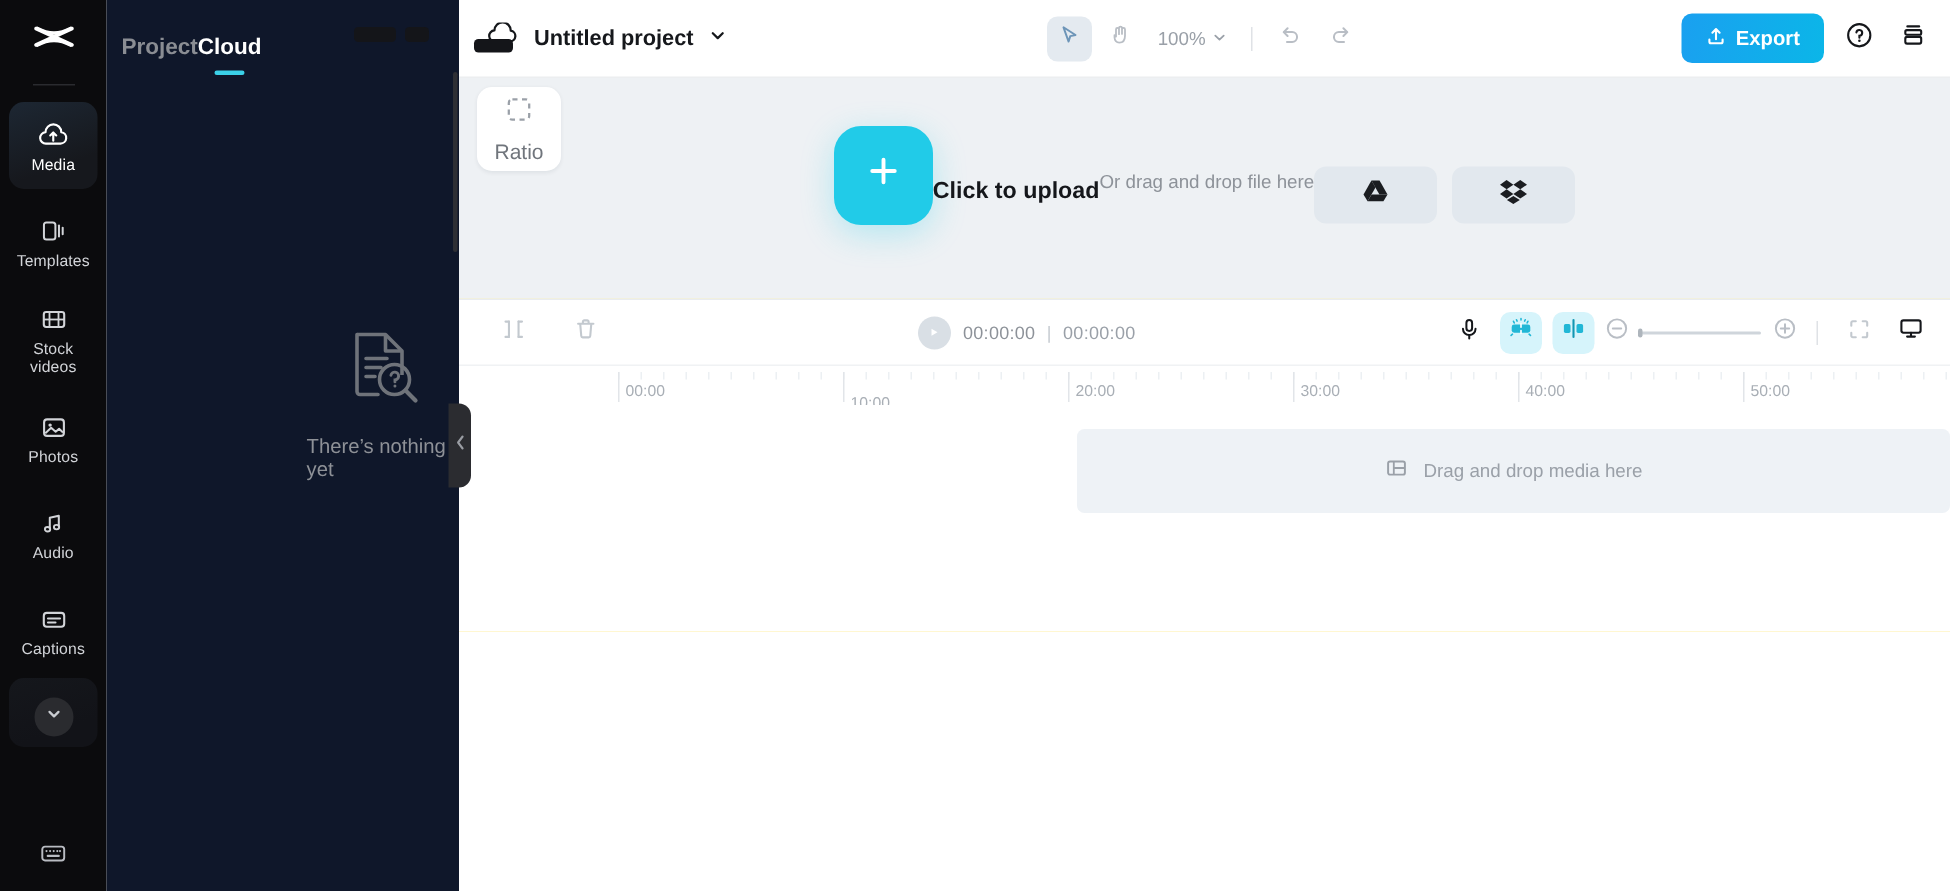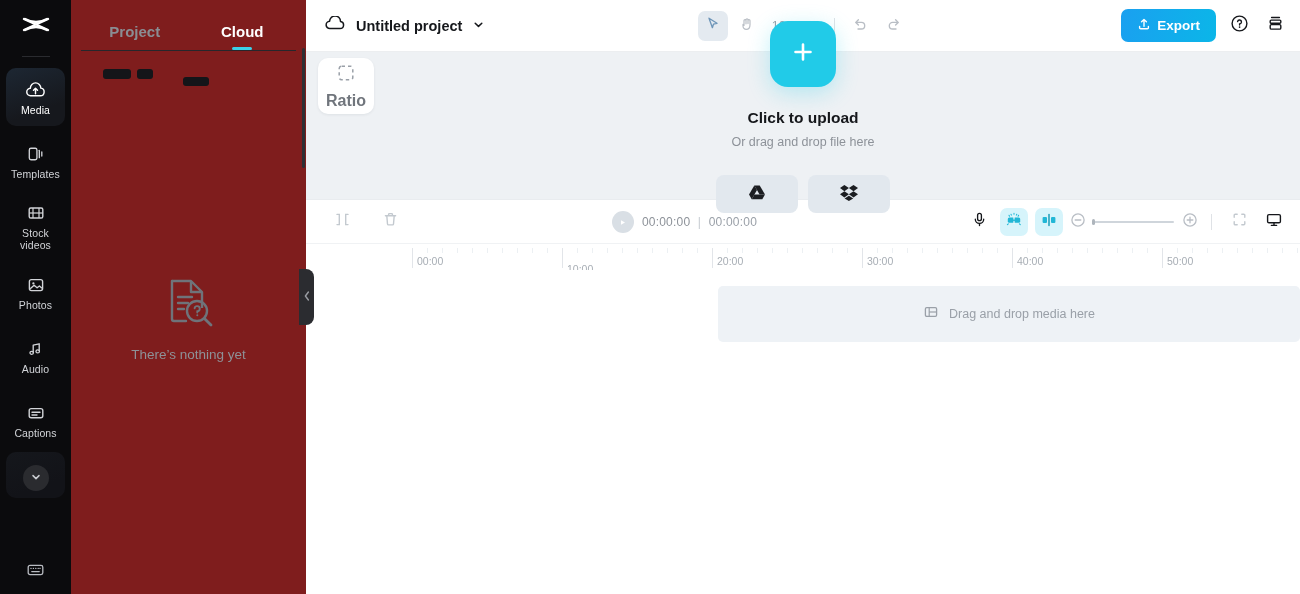--- a/index.html
+++ b/index.html
@@ -62,24 +62,24 @@
     display:flex; align-items:center; justify-content:center;
   }
   .rail-bottom {
     position: absolute; bottom: 12px; left: 0; width: 71px;
     display: flex; align-items: center; justify-content: center;
   }
 
   
   .panel {
     width: 235px; flex: 0 0 235px;
-    background: #7f1d1d;
+    background: #0f172a;
     height: 594px;
     position: relative;
-    display: flex; flex-direction: column;
+    display: flex; 
   }
   .panel-tabs {
     display: flex; align-items: flex-end;
     height: 50px;
     padding: 0 10px;
     gap: 0;
   }
   .panel-tab {
     flex: 1;
     text-align: center;
@@ -178,23 +178,23 @@
     min-height: 0;
   }
   .ratio-card {
     position: absolute; left: 12px; top: 6px;
     width: 56px; height: 56px; border-radius: 10px;
     background: #ffffff;
     display: flex; flex-direction: column; align-items: center; justify-content: center;
     gap: 5px; cursor: pointer;
     box-shadow: 0 1px 3px rgba(20,30,45,0.07);
   }
-  .ratio-label { font-size: 16px; color: #70757c; font-weight: bold; }
+  .ratio-label { font-size: 14px; color: #70757c; }
   .upload-wrap {
-    display: flex; flex-direction: column; align-items: center;
+    display: flex; flex-direction: row; align-items: center;
     margin-top: -18px;
   }
   .upload-plus {
     width: 66px; height: 66px; border-radius: 18px;
     background: #21cbe8;
     display: flex; align-items: center; justify-content: center;
     cursor: pointer;
     box-shadow: 0 6px 22px rgba(33,203,232,0.28);
   }
   .upload-title { font-size: 15.5px; font-weight: 700; color: #15171b; margin-top: 22px; }

